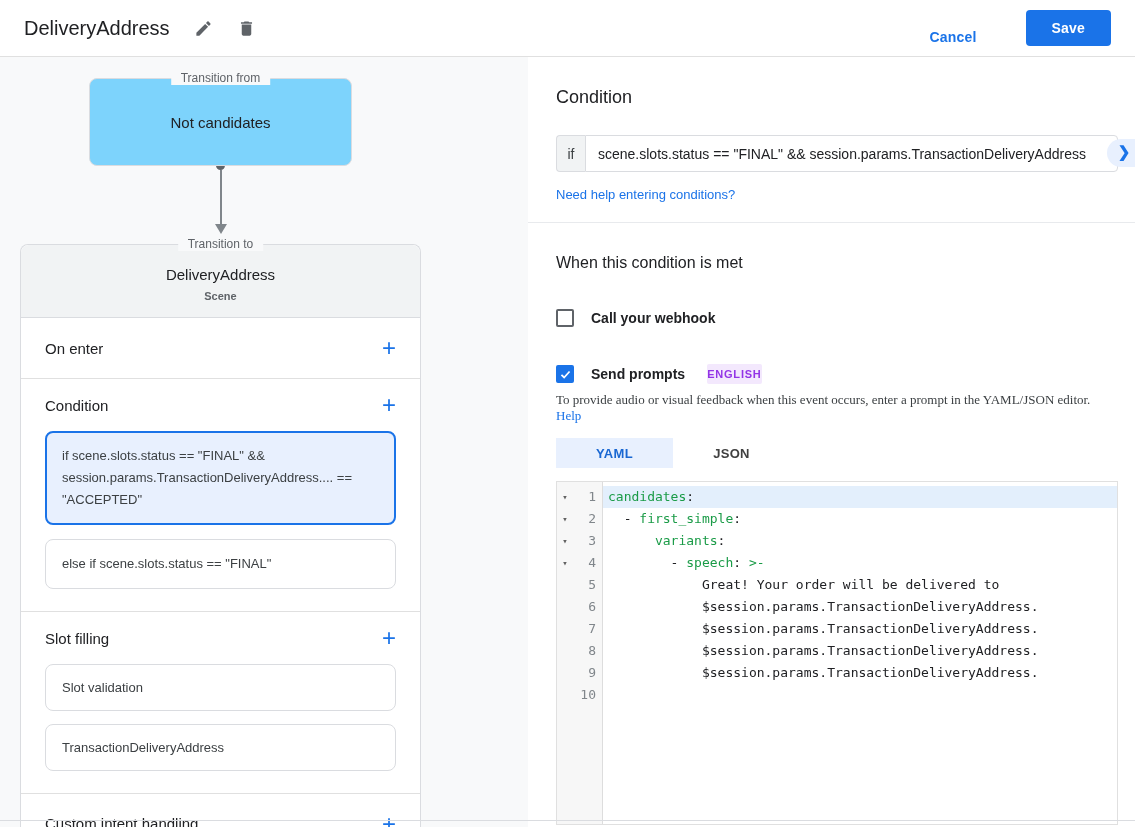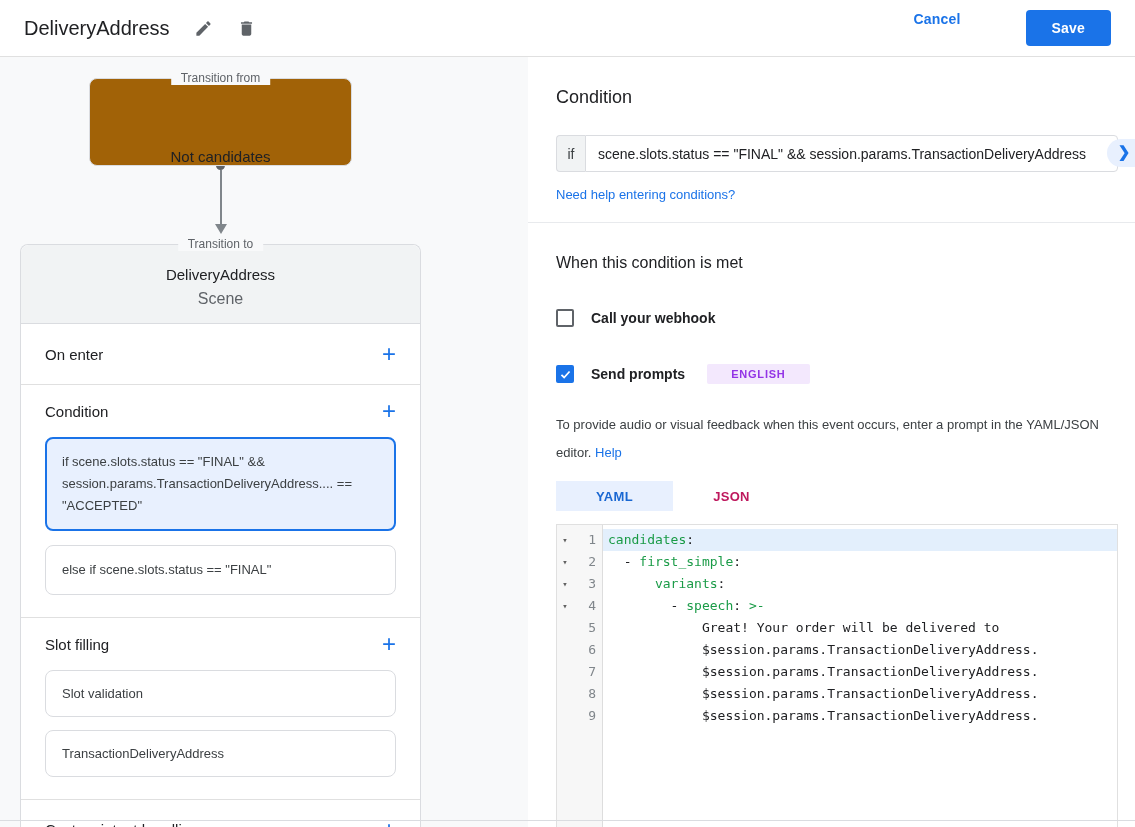--- a/index.html
+++ b/index.html
@@ -11,43 +11,43 @@
   html,body{margin:0;padding:0;}
   body{width:1135px;height:827px;overflow:hidden;font-family:"Liberation Sans",sans-serif;color:#202124;background:#fff;}
   .app{position:relative;width:1135px;height:827px;}
 
   
   .hdr{height:57px;display:flex;align-items:center;justify-content:space-between;padding:0 24px;border-bottom:1px solid #e0e0e0;background:#fff;}
   .hdr-left{display:flex;align-items:center;}
   .page-title{font-size:20px;font-weight:400;margin:0 20px 0 0;color:#202124;}
   .icon-btn{background:none;border:none;padding:4px;margin-right:16px;cursor:pointer;display:flex;align-items:center;}
   .icon-btn svg{fill:#5f6368;}
-  .hdr-right{display:flex;align-items:flex-start;gap:30px;}
+  .hdr-right{display:flex;align-items:flex-end;gap:14px;}
   .text-btn{color:var(--accent);font-weight:700;font-size:14px;letter-spacing:.2px;background:none;border:none;cursor:pointer;font-family:inherit;}
   .primary-btn{background:var(--accent);color:#fff;font-weight:700;font-size:14px;letter-spacing:.2px;border:none;border-radius:4px;padding:10px 26px;cursor:pointer;font-family:inherit;margin-left:29px;}
 
   
   .body{display:flex;height:770px;}
   .left-pane{width:528px;flex-shrink:0;background:var(--pane-bg);overflow:hidden;padding-top:21px;}
   .graph-col{width:401px;margin:0 auto 0 20px;}
 
-  .from-box{position:relative;width:263px;height:88px;margin:0 auto;background:#a16207;border:1px solid #dadce0;border-radius:8px;display:flex;align-items:flex-end;justify-content:center;}
+  .from-box{position:relative;width:263px;height:88px;margin:0 auto;background:#7dd3fc;border:1px solid #dadce0;border-radius:8px;display:flex;align-items:center;justify-content:center;}
   .box-label{position:absolute;top:-8px;left:50%;transform:translateX(-50%);background:var(--pane-bg);padding:0 10px;font-size:12px;color:#5f6368;white-space:nowrap;}
   .from-value{font-size:15px;color:#202124;}
 
   .connector{display:flex;flex-direction:column;align-items:center;height:78px;}
   .conn-dot{width:9px;height:9px;border-radius:50%;background:#5f6368;margin-top:-5px;}
   .conn-line{width:2px;flex:1;background:#80868b;}
   .conn-arrow{width:0;height:0;border-left:6px solid transparent;border-right:6px solid transparent;border-top:10px solid #80868b;margin-bottom:10px;}
 
   .scene-card{position:relative;width:401px;background:#fff;border:1px solid #dadce0;border-bottom:none;border-radius:8px 8px 0 0;}
   .scene-card .box-label{z-index:2;}
   .scene-head{background:#f1f3f4;border-bottom:1px solid #dadce0;border-radius:8px 8px 0 0;text-align:center;padding:21px 0 15px;}
   .scene-name{font-size:15px;color:#202124;margin-bottom:7px;}
-  .scene-type{font-size:16px;color:#5f6368;}
+  .scene-type{font-size:11px;color:#5f6368;font-weight:bold;}
 
   .row-simple{height:60px;display:flex;align-items:center;justify-content:space-between;padding:0 24px;}
   .sect{border-top:1px solid #e0e0e0;padding:0 24px 22px;}
   .sect-head{height:52px;display:flex;align-items:center;justify-content:space-between;}
   .sect-label{font-size:15px;color:#202124;}
   .plus{color:var(--accent);font-size:24px;font-weight:400;line-height:1;background:none;border:none;cursor:pointer;padding:0;font-family:inherit;}
 
   .cond-card{border:1px solid #dadce0;border-radius:8px;background:#fff;padding:13px 16px;font-size:13px;line-height:22px;color:#3c4043;margin-bottom:14px;cursor:pointer;}
   .cond-card:last-child{margin-bottom:0;}
   .cond-card.selected{background:var(--selected-bg);border:2px solid var(--selected-border);padding:12px 15px;}
@@ -65,26 +65,26 @@
   .expr-input{flex:1;border:1px solid #dadce0;border-radius:0 4px 4px 0;padding:0 12px;font-size:14px;color:#202124;font-family:inherit;outline:none;white-space:nowrap;overflow:hidden;}
 
   .help-link{display:inline-block;margin-top:15px;color:var(--accent);font-size:13px;text-decoration:none;cursor:pointer;}
   .divider{height:1px;background:#e8eaed;margin:19px -17px 0 -28px;}
 
   .when-title{font-size:16px;font-weight:400;margin:31px 0 0;color:#202124;}
   .check-row{display:flex;align-items:center;margin-top:37px;}
   .checkbox{width:18px;height:18px;border:2px solid #5f6368;border-radius:2px;margin-right:17px;flex-shrink:0;cursor:pointer;display:flex;align-items:center;justify-content:center;background:#fff;}
   .checkbox.checked{background:var(--accent);border-color:var(--accent);}
   .check-label{font-size:14px;font-weight:700;color:#202124;}
-  .badge{margin-left:22px;background:var(--badge-bg);color:var(--badge-text);font-size:11px;font-weight:700;letter-spacing:.8px;padding:4px 24px;border-radius:2px;}
-  .helper{font-size:13px;color:#3c4043;line-height:28px;margin-top:27px;max-width:575px;}
+  .badge{margin-left:22px;background:var(--badge-bg);color:var(--badge-text);font-size:11px;font-weight:700;letter-spacing:.8px;padding:4px 0;border-radius:2px;}
+  .helper{font-size:13px;color:#3c4043;line-height:16px;margin-top:8px;max-width:575px;font-family:Liberation Serif, serif;}
   .helper a{color:var(--accent);text-decoration:none;cursor:pointer;}
 
   .tabs{display:flex;margin-top:14px;}
-  .tab{width:117px;height:30px;display:flex;align-items:center;justify-content:center;font-size:13px;font-weight:700;letter-spacing:.3px;color:#be185d;background:none;border:none;cursor:pointer;font-family:inherit;}
+  .tab{width:117px;height:30px;display:flex;align-items:center;justify-content:center;font-size:13px;font-weight:700;letter-spacing:.3px;color:#404040;background:none;border:none;cursor:pointer;font-family:inherit;}
   .tab.active{color:var(--accent-text);background:var(--selected-bg);}
 
   .editor{margin-top:13px;border:1px solid #e0e0e0;height:344px;position:relative;background:#fff;font-family:"DejaVu Sans Mono",monospace;font-size:13px;overflow:hidden;}
   .gutter-bg{position:absolute;left:0;top:0;bottom:0;width:46px;background:#f7f7f7;border-right:1px solid #ddd;}
   .code-lines{position:relative;padding-top:4px;}
   .cm-line{display:flex;height:22px;line-height:22px;}
   .fold{width:16px;flex-shrink:0;text-align:center;font-size:9px;color:#616161;z-index:1;cursor:pointer;}
   .lnum{width:30px;flex-shrink:0;text-align:right;padding-right:7px;color:#80868b;z-index:1;}
   .codepart{flex:1;white-space:pre;overflow:hidden;padding-left:5px;z-index:1;}
   .codepart.hl{background:var(--line-highlight);}
@@ -266,19 +266,24 @@
             <div class="cm-line">
               <span class="fold"></span>
               <span class="lnum">8</span>
               <span class="codepart"><span class="tok-p">            $session.params.TransactionDeliveryAddress.</span></span>
             </div>
             <div class="cm-line">
               <span class="fold"></span>
               <span class="lnum">9</span>
               <span class="codepart"><span class="tok-p">            $session.params.TransactionDeliveryAddress.</span></span>
             </div>
+            <div class="cm-line">
+              <span class="fold"></span>
+              <span class="lnum">10</span>
+              <span class="codepart"></span>
+            </div>
           </div>
       </div>
     </div>
   </div>
 
   <div class="page-edge"></div>
 </div>
 
 </body></html>

